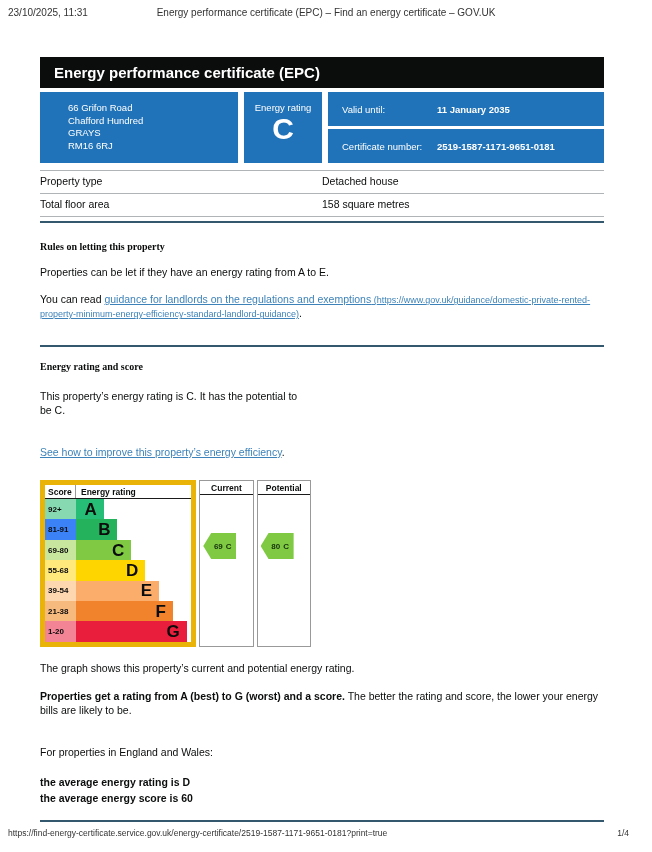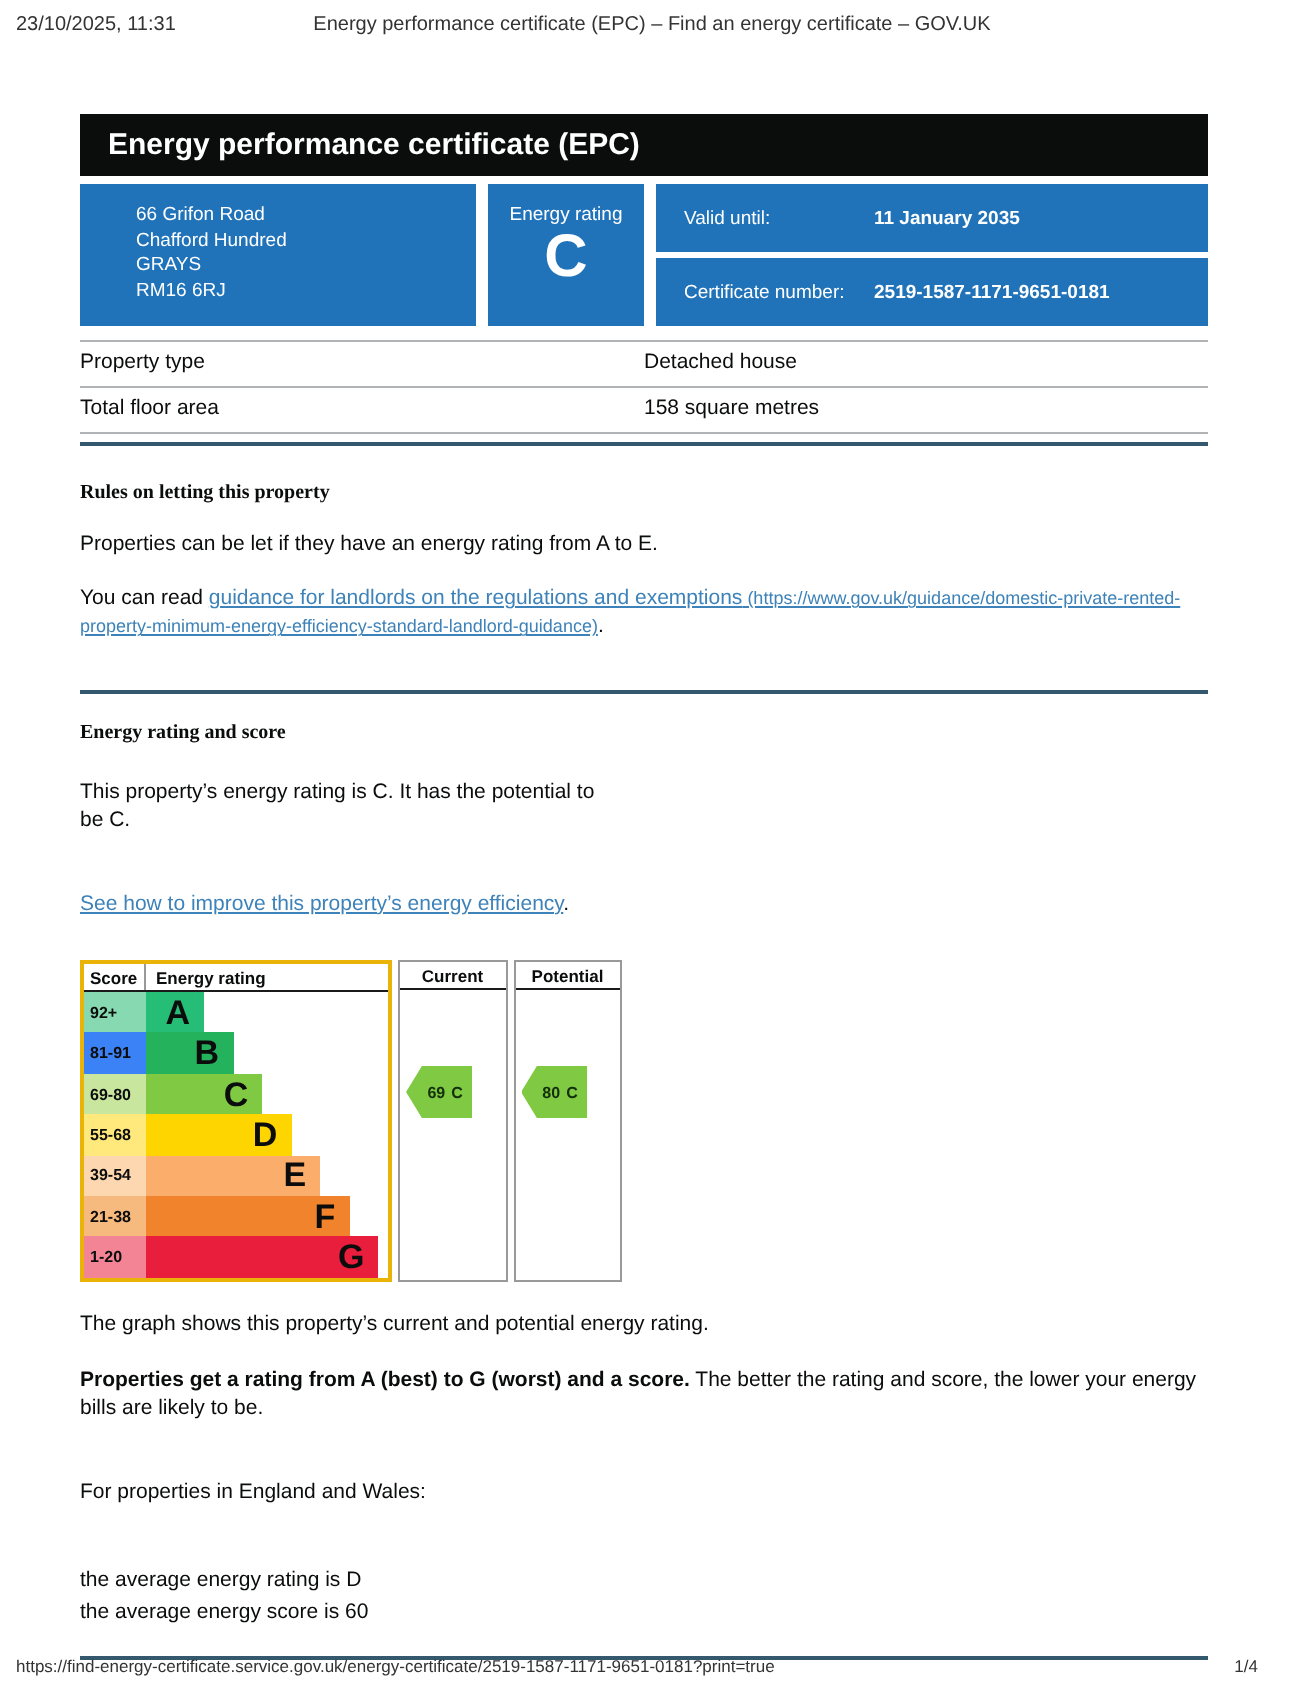--- a/index.html
+++ b/index.html
@@ -44,25 +44,25 @@
   .link-url { font-size:9px; }
 
   .two-col { display:flex; margin-top:0;flex-direction:column; }
   .col-left { width:305px; padding-right:34px; }
   .col-right { flex:1; padding-top:1px; }
   .col-left h2 { margin-top:14px; }
   .col-left .para { margin-top:17px; }
   .col-left .link-para { margin-top:28px; }
   .col-right .p2 { margin-top:14px; }
   .col-right .p3 { margin-top:28px; }
-  .col-right .p4 { margin-top:30px; line-height:1.45; }
+  .col-right .p4 { margin-top:16px; line-height:1.45;font-weight:bold; }
 
   
   .chart { display:flex; gap:3px; margin-top:21px; }
-  .chart-main { width:172px; border:2px solid #eab308; }
+  .chart-main { width:172px; border:5px solid #eab308; }
   .chart-head { display:flex; height:14px; border-bottom:1px solid #1a1a1a; font-size:8.5px; font-weight:bold; align-items:center; }
   .chart-head .h-score { width:31px; padding-left:3px; align-self:stretch; display:flex; align-items:center; border-right:1px solid #999; }
   .chart-head .h-rating { padding-left:5px; }
   .band-row { display:flex; height:20.4px; }
   .band-score { width:31px; font-size:8px; font-weight:bold; display:flex; align-items:center; padding-left:3px; }
   .band-bar-wrap { flex:1; }
   .band-bar { height:100%; display:flex; align-items:center; justify-content:flex-end; padding-right:7px; }
   .band-bar span { font-size:17px; font-weight:bold; line-height:1; }
   .chart-side { border:1px solid #999; position:relative; }
   .side-current { width:60px; }

